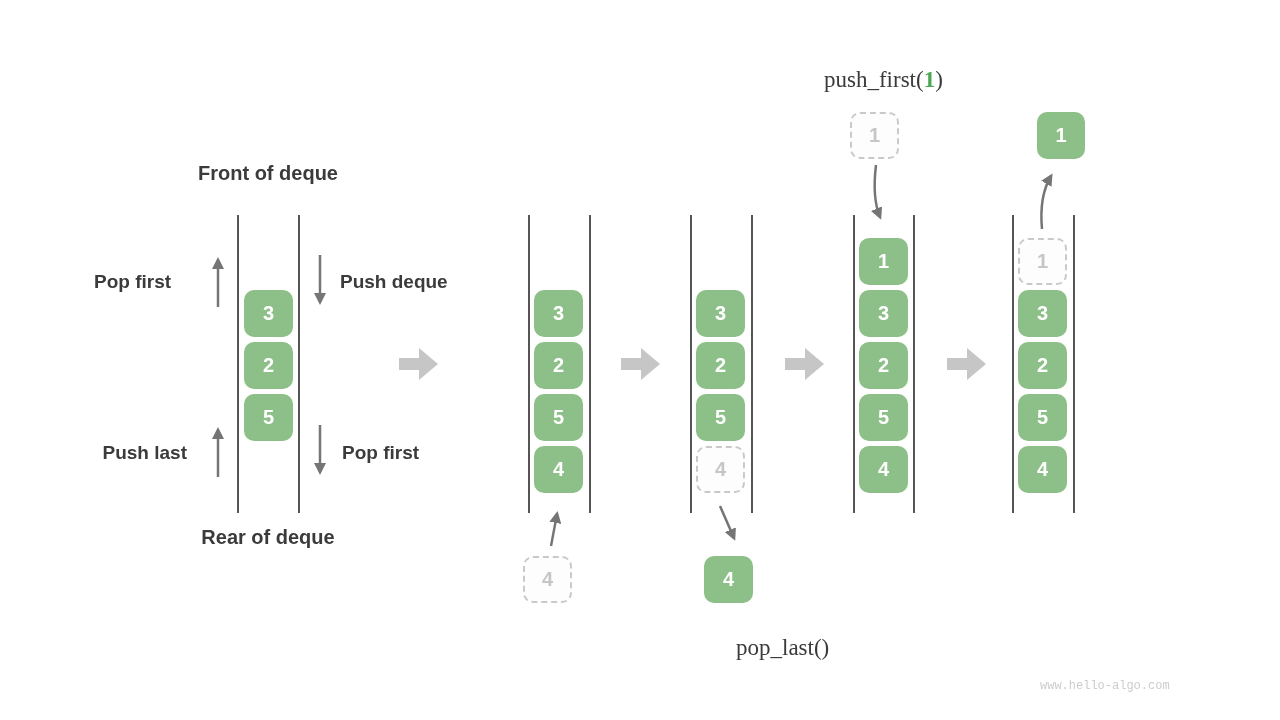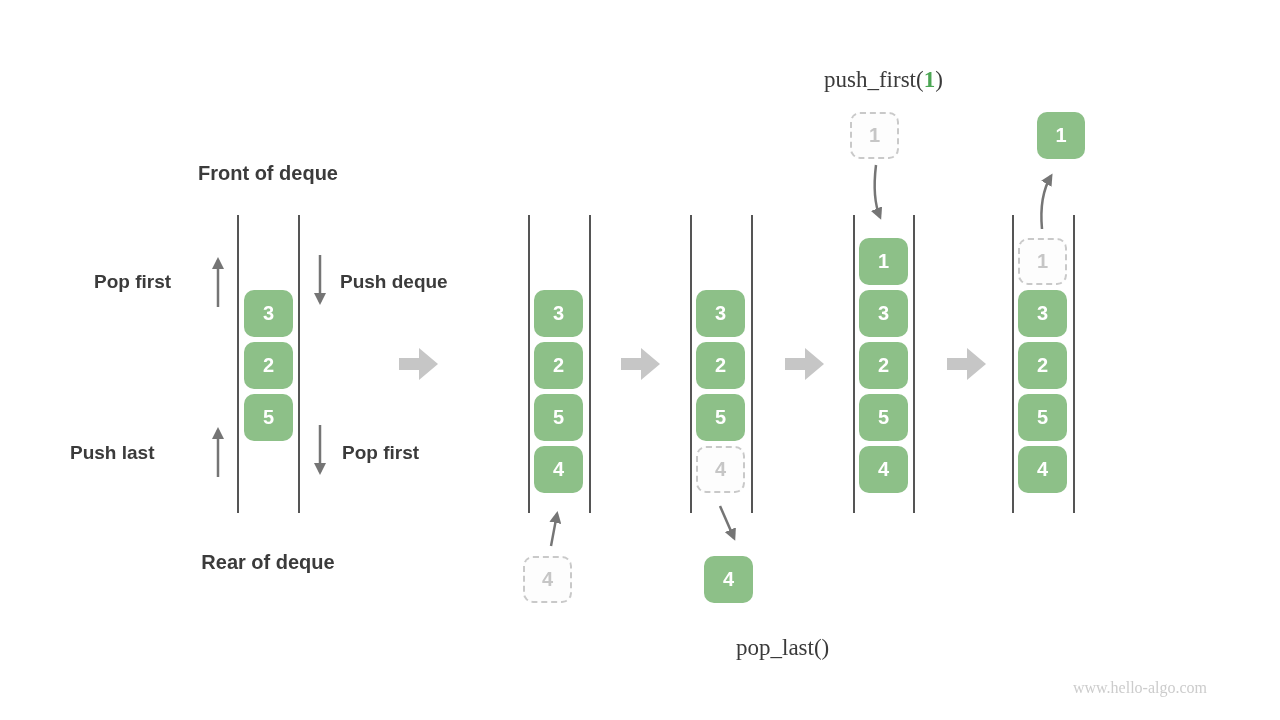--- a/index.html
+++ b/index.html
@@ -17,40 +17,40 @@
             font-size:20px;font-weight:bold;}
   .oplabel{font-size:19px;font-weight:bold;color:var(--text_dark);}
   .wall{width:2px;top:215px;height:298px;background:var(--wall);}
   .cell{width:49px;height:47px;border-radius:10px;box-sizing:border-box;
         display:flex;align-items:center;justify-content:center;
         font-size:20px;font-weight:bold;}
   .cell.solid{background:var(--box_green);color:#ffffff;}
   .cell.dashed{background:#fdfdfd;border:2px dashed var(--dashed_border);color:var(--dashed_text);}
   .code{font-family:Liberation Serif, serif;font-size:23px;color:var(--code_text);white-space:pre;margin-top:6px;}
   .code .arg{color:var(--code_green);font-weight:bold;}
-  .watermark{left:1040px;top:679px;width:200px;text-align:center;
-             font-family:Liberation Serif, serif;font-size:16px;color:var(--watermark);}
+  .watermark{left:1040px;top:679px;width:200px;text-align:left;
+             font-family:Liberation Mono, monospace;font-size:12px;color:var(--watermark);}
   svg.overlay{position:absolute;left:0;top:0;width:1280px;height:720px;pointer-events:none;}
   .thinarrow{stroke:var(--arrow);stroke-width:2.5;fill:none;}
   .blockarrow{fill:var(--block_arrow);}
 </style>
 </head>
 <body>
 
 <div class="stage">
 
   <div class="abs title">
   </div>
 
   <div class="abs biglabel" style="top:162px">Front of deque</div>
-  <div class="abs biglabel" style="top:551px">Rear of deque</div>
+  <div class="abs biglabel" style="top:526px">Rear of deque</div>
 
   <div class="abs oplabel" style="left:70px;top:271px;width:125px;text-align:center">Pop first</div>
   <div class="abs oplabel" style="left:340px;top:271px">Push deque</div>
-  <div class="abs oplabel" style="left:70px;top:442px;width:125px;">Push last</div>
+  <div class="abs oplabel" style="left:62px;top:442px;width:125px;text-align:right">Push last</div>
   <div class="abs oplabel" style="left:342px;top:442px">Pop first</div>
 
   <div class="abs wall" style="left:237px"></div>
   <div class="abs wall" style="left:298px"></div>
   <div class="abs cell solid" style="left:244px;top:290px">3</div>
   <div class="abs cell solid" style="left:244px;top:342px">2</div>
   <div class="abs cell solid" style="left:244px;top:394px">5</div>
 
   <div class="abs wall" style="left:528px"></div>
   <div class="abs wall" style="left:589px"></div>

